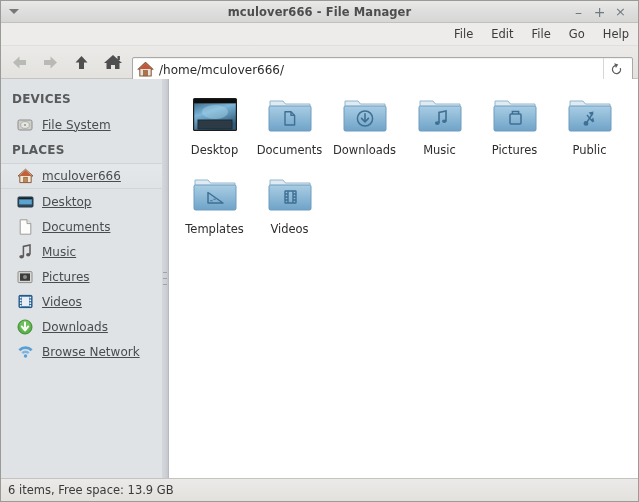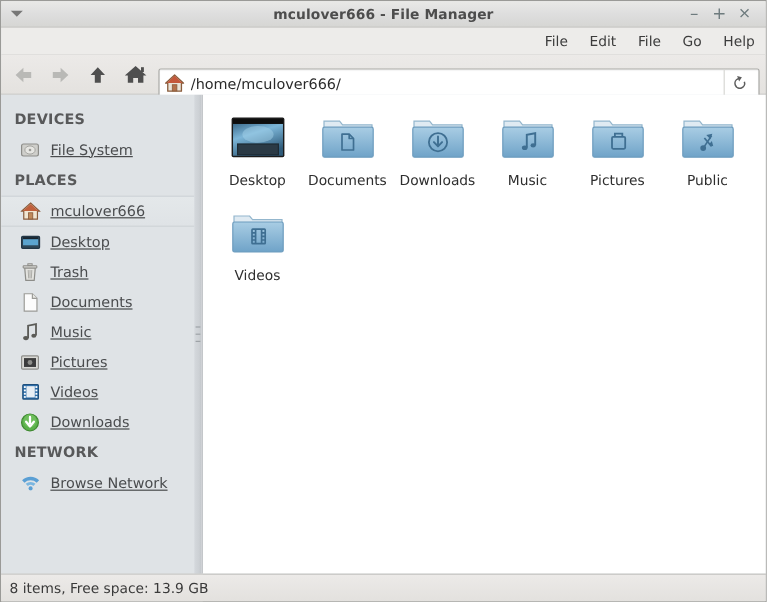--- a/index.html
+++ b/index.html
@@ -371,31 +371,20 @@
         <span class="sb-icon">
           <svg width="17" height="14" viewBox="0 0 17 14">
             <rect x="1" y="2" width="15" height="10" rx="1" fill="#2f4859" stroke="#223646" stroke-width="1"></rect>
             <rect x="2.2" y="4.4" width="12.6" height="5" fill="#5ba4cf"></rect>
             <rect x="2.2" y="2.7" width="12.6" height="1.4" fill="#17222c"></rect>
           </svg>
         </span>
         <span class="sb-label">Desktop</span>
       </div>
 
-      <div class="sb-item">
-        <span class="sb-icon">
-          <svg width="14" height="16" viewBox="0 0 14 16">
-            <path d="M2.6 4.2 L11.4 4.2 L10.5 14.6 L3.5 14.6 Z" fill="#e3e3df" stroke="#8d8d89" stroke-width="1"></path>
-            <rect x="1.3" y="2.4" width="11.4" height="2" rx="0.6" fill="#d4d4d0" stroke="#8d8d89" stroke-width="0.9"></rect>
-            <rect x="5.2" y="0.8" width="3.6" height="1.5" fill="#d4d4d0" stroke="#8d8d89" stroke-width="0.8"></rect>
-            <path d="M5.5 6 L5.9 13 M7 6 L7 13 M8.5 6 L8.1 13" stroke="#a9a9a5" stroke-width="0.8"></path>
-          </svg>
-        </span>
-        <span class="sb-label">Trash</span>
-      </div>
 
       <div class="sb-item">
         <span class="sb-icon">
           <svg width="13" height="16" viewBox="0 0 13 16">
             <path d="M1.2 0.8 L8 0.8 L11.8 4.6 L11.8 15.2 L1.2 15.2 Z" fill="#fcfcfc" stroke="#9c9c98" stroke-width="1"></path>
             <path d="M8 0.8 L8 4.6 L11.8 4.6" fill="#e8e8e4" stroke="#9c9c98" stroke-width="1"></path>
           </svg>
         </span>
         <span class="sb-label">Documents</span>
       </div>
@@ -446,21 +435,20 @@
         <span class="sb-icon">
           <svg width="16" height="16" viewBox="0 0 16 16">
             <circle cx="8" cy="8" r="7" fill="#5bb14a" stroke="#3f8a31" stroke-width="1"></circle>
             <circle cx="8" cy="6.6" r="5.4" fill="#7ec96c" opacity="0.55"></circle>
             <path d="M8 3.4 L8 8.4 M4.8 7.4 L8 11.4 L11.2 7.4" fill="none" stroke="#ffffff" stroke-width="1.9" stroke-linecap="round" stroke-linejoin="round"></path>
           </svg>
         </span>
         <span class="sb-label">Downloads</span>
       </div>
 
-      <div class="sb-header">NETWORK</div>
 
       <div class="sb-item">
         <span class="sb-icon">
           <svg width="17" height="13" viewBox="0 0 17 13">
             <path d="M1.4 4.2 A10 10 0 0 1 15.6 4.2 L13.6 6.2 A7.3 7.3 0 0 0 3.4 6.2 Z" fill="#5a9fd4"></path>
             <path d="M4.4 7.2 A6 6 0 0 1 12.6 7.2 L10.8 9 A3.6 3.6 0 0 0 6.2 9 Z" fill="#7ab6e0"></path>
             <circle cx="8.5" cy="11" r="1.7" fill="#5a9fd4"></circle>
           </svg>
         </span>
         <span class="sb-label">Browse Network</span>
@@ -569,20 +557,31 @@
                 <path d="M21 21 L27 28" fill="none"></path>
                 <circle cx="20" cy="29.4" r="2.4" stroke="none"></circle>
                 <path d="M27.6 17.4 L22.6 18.6 L26 22 Z" stroke="none"></path>
                 <path d="M28.4 27.8 L27.2 23.6 L24.6 26.6 Z" stroke="none"></path>
               </g>
             </svg>
           </span>
           <span class="file-label">Public</span>
         </div>
 
+        <div class="file-item">
+          <span class="file-icon">
+            <svg width="48" height="44" viewBox="0 0 48 44">
+              <path d="M4 7 L17 7 L19.5 10 L44 10 L44 13 L4 13 Z" fill="#dfeaf2" stroke="#93b6cd" stroke-width="1"></path>
+              <rect x="3" y="12" width="42" height="25" rx="1.5" fill="url(#gFold1)" stroke="#6d9cbe" stroke-width="1"></rect>
+              <path d="M17 19.5 L32 30 L17 30 Z" fill="none" stroke="#3f6f92" stroke-width="1.5" stroke-linejoin="round"></path>
+              <path d="M19.2 27.8 L21.6 27.8 M22.4 26.3 L24.6 26.3" stroke="#3f6f92" stroke-width="1.1"></path>
+            </svg>
+          </span>
+          <span class="file-label">Templates</span>
+        </div>
 
         <div class="file-item">
           <span class="file-icon">
             <svg width="48" height="44" viewBox="0 0 48 44">
               <path d="M4 7 L17 7 L19.5 10 L44 10 L44 13 L4 13 Z" fill="#dfeaf2" stroke="#93b6cd" stroke-width="1"></path>
               <rect x="3" y="12" width="42" height="25" rx="1.5" fill="url(#gFold1)" stroke="#6d9cbe" stroke-width="1"></rect>
               <g stroke="#3f6f92" stroke-width="1.4" fill="none">
                 <rect x="19" y="18" width="11" height="12" rx="0.6"></rect>
                 <path d="M22 18 L22 30 M27 18 L27 30"></path>
                 <path d="M19 21 L22 21 M19 24 L22 24 M19 27 L22 27 M27 21 L30 21 M27 24 L30 24 M27 27 L30 27"></path>
@@ -591,16 +590,16 @@
           </span>
           <span class="file-label">Videos</span>
         </div>
 
       </div>
     </div>
   </div>
 
   <div id="statusbar">
     <div id="sb-left-stub"></div>
-    <span id="status-text" style="position:relative;z-index:2">8 items, Free space: 13.9 GB</span>
+    <span id="status-text" style="position:relative;z-index:2">6 items, Free space: 13.9 GB</span>
   </div>
 
 </div>
 
 </body></html>

